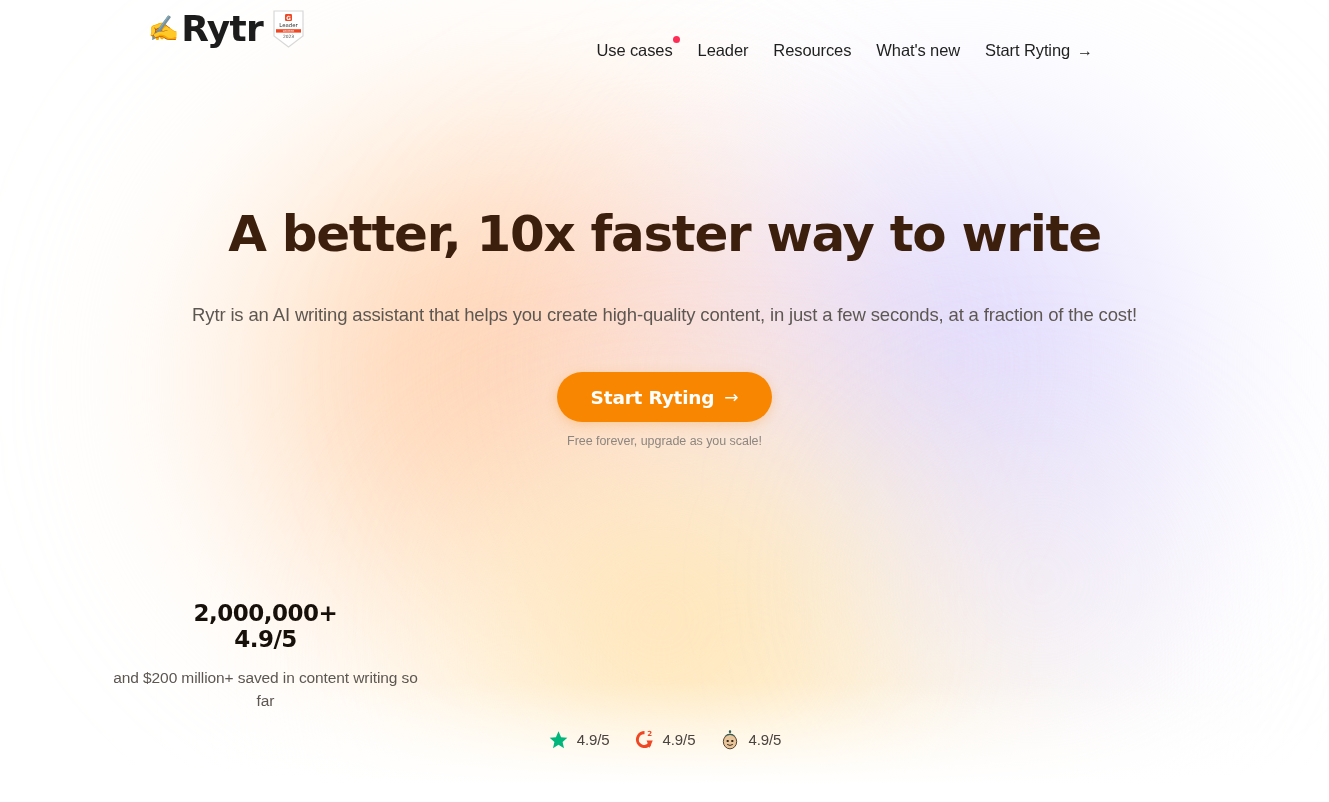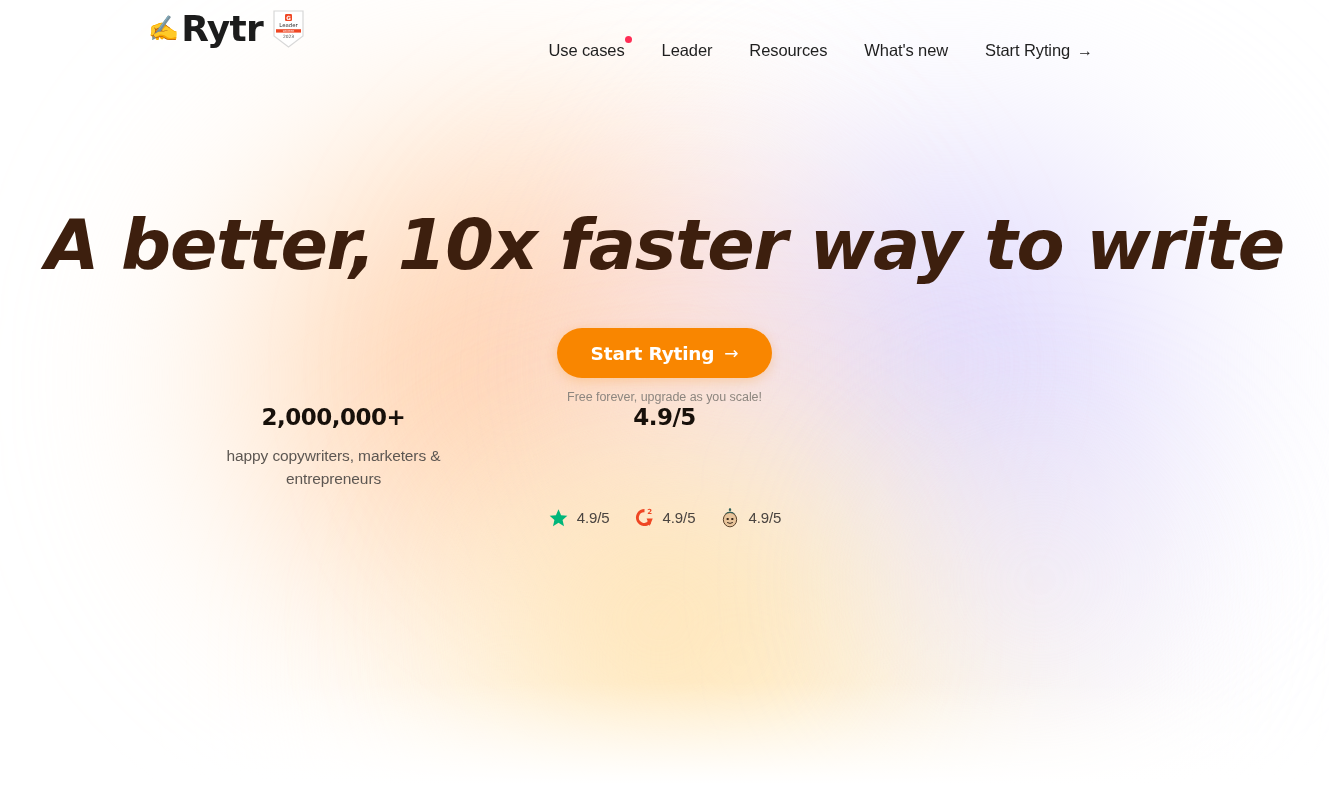--- a/index.html
+++ b/index.html
@@ -128,21 +128,21 @@
     margin-top: 1px;
     position: relative;
     display: inline-block;
   }
   .g2-badge svg { display: block; }
 
   .nav {
     margin-left: auto;
     display: flex;
     align-items: center;
-    gap: 37px;
+    gap: 25px;
     margin-top: 44px;
   }
   .nav-item {
     position: relative;
     font-size: 16.5px;
     color: #1f1f1f;
     text-decoration: none;
     white-space: nowrap;
     letter-spacing: -0.1px;
   }
@@ -162,26 +162,25 @@
   }
   .nav-arrow { font-size: 16px; }
 
   
   .hero {
     text-align: center;
     padding-top: 150px;
   }
   .headline {
     font-family: "DejaVu Sans", sans-serif;
-    font-size: 70px;
+    font-size: 50px;
     line-height: 1.1;
     font-weight: 700;
     color: #3d1f0e;
     letter-spacing: -1.3px;
-    font-style: italic;
   }
   .headline-accent {
     display: block;
     color: #ff7a00;
     margin-top: 14px;
   }
   .subtitle {
     margin-top: 40px;
     font-size: 18.5px;
     line-height: 1.42;
@@ -217,25 +216,27 @@
   .cta-note {
     margin-top: 12px;
     font-size: 12.5px;
     color: #8d867f;
     letter-spacing: -0.05px;
     text-align: center;
   }
 
   
   .stats {
+    margin-top: 152px;
     display: flex;
     justify-content: center;
     align-items: flex-start;
     gap: 0;
     padding: 0 100px;
+    flex-direction: column;
   }
   .stat {
     width: 331px;
     text-align: center;
     padding: 0 10px;
   }
   .stat-value {
     font-family: "DejaVu Sans", sans-serif;
     font-size: 23px;
     font-weight: 700;
@@ -332,43 +333,44 @@
 
     </nav>
   </header>
 
   <section class="hero">
 
     <h1 class="headline">
       <span>A better, 10x faster way to write</span>
     </h1>
 
+    <p class="subtitle">Rytr is an AI writing assistant that helps you create high-quality content, in just a few seconds, at a fraction of the cost!</p>
 
     <div class="cta-wrap">
       <button class="cta-btn">
         <span>Start Ryting</span>
         <span class="cta-arrow">→</span>
       </button>
       <div class="cta-note">Free forever, upgrade as you scale!</div>
     </div>
 
   </section>
 
   <section class="stats">
 
     <div class="stat">
       <div class="stat-value">2,000,000+</div>
-      <div class="stat-label">happy copywriters, marketers &amp; entrepreneurs</div>
     </div>
 
     <div class="stat">
       <div class="stat-value">4.9/5</div>
     </div>
 
     <div class="stat">
+      <div class="stat-label">and $200 million+ saved in content writing so far</div>
     </div>
 
   </section>
 
   <div class="ratings">
 
     <a class="rating" href="#">
       <span class="rating-icon">
         <svg width="21" height="20" viewBox="0 0 24 24">
           <path d="M12 1.6 L15.1 8.6 L22.6 9.3 L16.9 14.3 L18.6 21.8 L12 17.8 L5.4 21.8 L7.1 14.3 L1.4 9.3 L8.9 8.6 Z" fill="#00b67a"></path>

